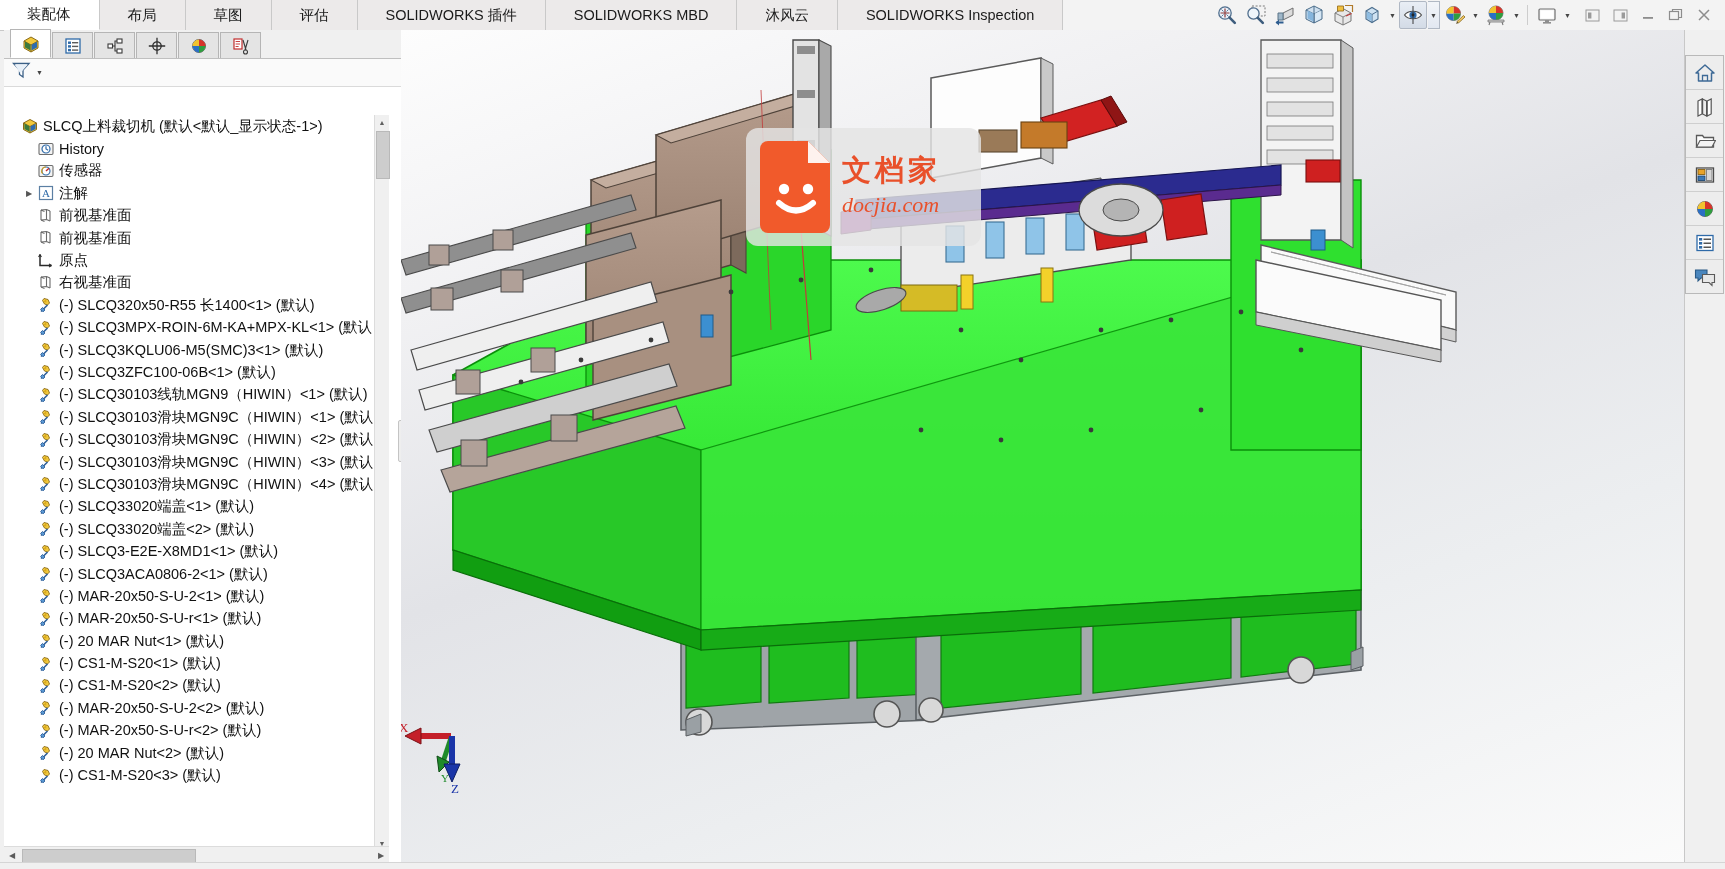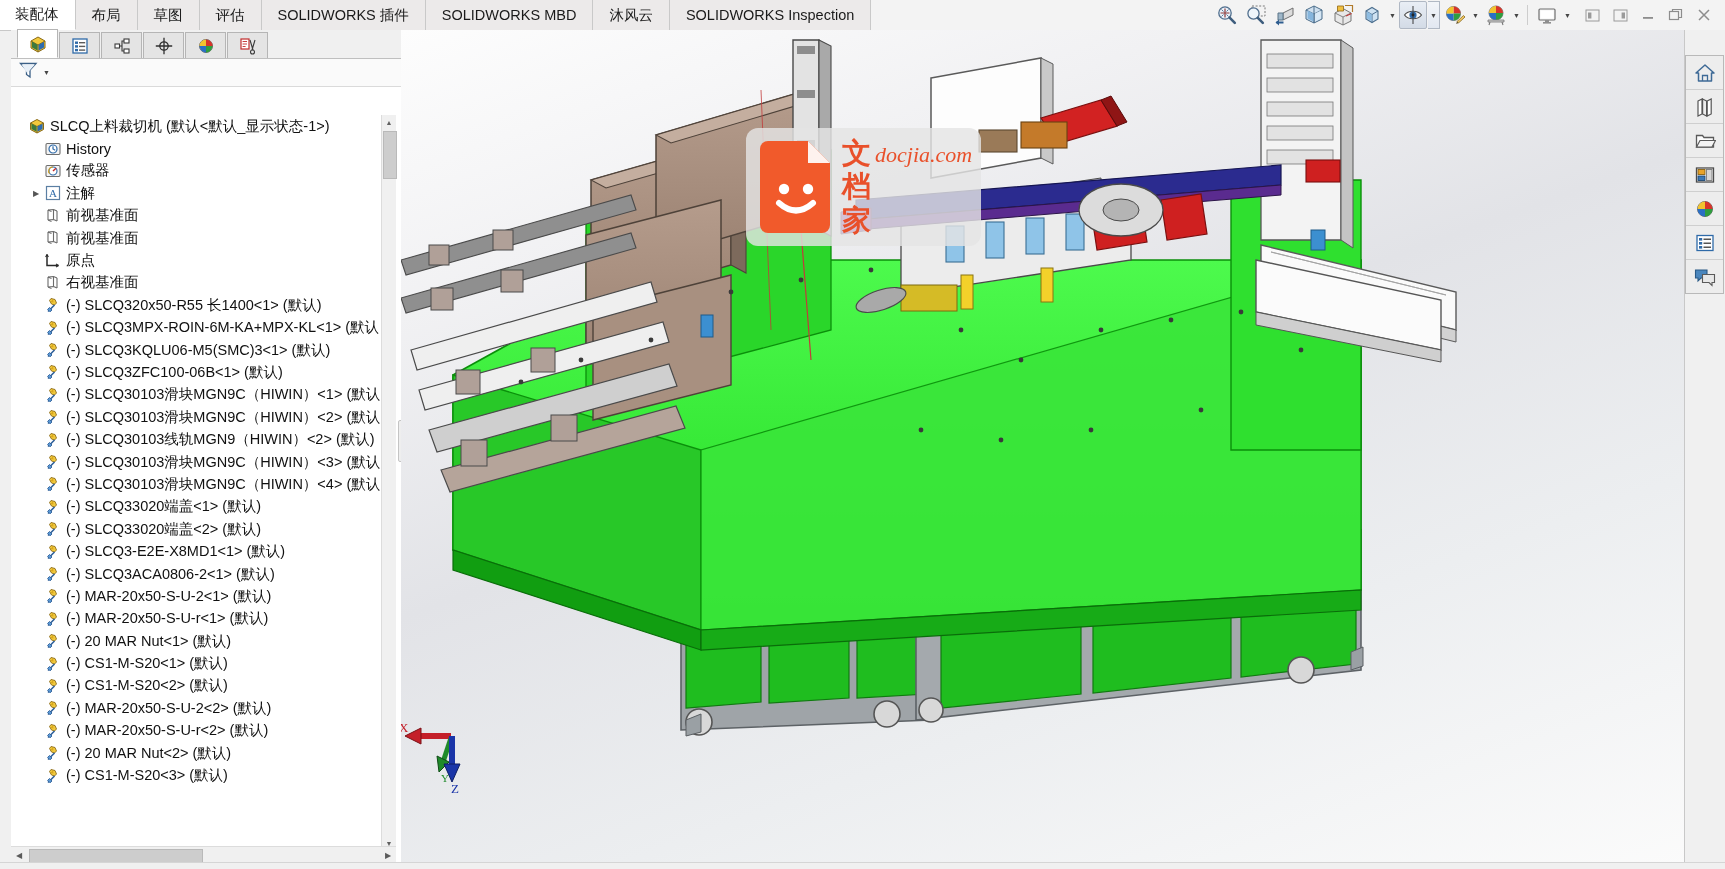--- a/index.html
+++ b/index.html
@@ -13,21 +13,21 @@
 
   
   .ribbon{
     position:absolute;left:0;top:0;width:1725px;height:30px;
     background:#f3f3f3;border-bottom:1px solid #c8c8c8;
     display:flex;align-items:stretch;
   }
   .tabs{display:flex;align-items:stretch;height:30px;}
   .tab{
     display:flex;align-items:center;justify-content:center;
-    padding:0 16px;font-size:14.5px;color:#1a1a1a;
+    padding:0 28px;font-size:14.5px;color:#1a1a1a;
     border-right:1px solid #c9c9c9;
     background:#eceaea;
     white-space:nowrap;cursor:default;
   }
   .tab.active{
     background:#ffffff;border-bottom:1px solid #ffffff;
     border-right:1px solid #c9c9c9;border-left:1px solid #c9c9c9;
     margin-left:-1px;
   }
   .tab:first-child{border-left:none;}
@@ -49,21 +49,21 @@
   .tsep{width:1px;height:20px;background:#cdcdcd;margin:0 4px;}
 
   
   .wincontrols{display:flex;align-items:center;gap:2px;padding-right:8px;}
   .wc{width:26px;height:24px;display:flex;align-items:center;justify-content:center;
       color:#6c6c6c;font-size:14px;cursor:default;}
   .wc svg{display:block;}
 
   
   .leftpanel{
-    position:absolute;left:11px;top:30px;width:400px;height:839px;
+    position:absolute;left:4px;top:30px;width:400px;height:839px;
     background:#ffffff;border-right:1px solid #c0c0c0;
   }
   .fm-tabs{
     height:28px;background:#f0f0f0;display:flex;align-items:flex-end;
     border-bottom:1px solid #bfbfbf;
   }
   .fmtab{
     width:39px;height:25px;display:flex;align-items:center;justify-content:center;
     border:1px solid #b5b5b5;border-bottom:none;background:#e4e4e4;
     margin-right:1px;cursor:default;
@@ -125,21 +125,21 @@
   .axisTriad{position:absolute;left:-6px;bottom:75px;width:90px;height:80px;}
 
   .watermark{
     position:absolute;left:345px;top:98px;width:215px;height:118px;
     background:rgba(228,228,228,0.82);border-radius:12px;
     display:flex;align-items:center;padding:0 10px;gap:8px;
   }
   .wm-doc{
     width:78px;height:92px;flex:0 0 78px;position:relative;
   }
-  .wm-text{display:flex;flex-direction:row;justify-content:center;}
+  .wm-text{display:flex;flex-direction:column;justify-content:center;}
   .wm-cn{font-size:29px;color:#e9502a;letter-spacing:4px;font-weight:bold;
          font-family:"DejaVu Sans",sans-serif;line-height:1.15;}
   .wm-en{font-size:22px;color:#e9502a;font-style:italic;
          font-family:"Liberation Serif",serif;line-height:1.3;margin-top:4px;}
 
   
   .rightpane{
     position:absolute;right:0;top:30px;width:40px;height:839px;
     background:#f0f0f0;border-left:1px solid #c8c8c8;
   }
@@ -537,45 +537,45 @@
         <div class="trow ind2">
           <span class="twist"></span>
           <span class="ticon">
             <svg width="18" height="18" viewBox="0 0 18 18">
               <path d="M7 2.5 L11 3.5 L12.5 7 L10.5 9 L7.5 8 L5.5 4.5 Z" fill="#f2c93c" stroke="#8a6a16" stroke-width="0.9"></path>
               <path d="M9 3 L9.5 6.5 L6.5 6 Z" fill="#d9a81e"></path>
               <path d="M10.5 9 L6 13.5 L4 15.5" fill="none" stroke="#2e5f99" stroke-width="1.6"></path>
               <path d="M5.5 11.5 L8 14 L6 15.8 L3.6 13.4 Z" fill="#5b9ad6" stroke="#2e5f99" stroke-width="0.9"></path>
             </svg>
           </span>
+          <span class="tlabel">(-) SLCQ30103线轨MGN9（HIWIN）&lt;1&gt; (默认)</span>
+        </div>
+        <div class="trow ind2">
+          <span class="twist"></span>
+          <span class="ticon">
+            <svg width="18" height="18" viewBox="0 0 18 18">
+              <path d="M7 2.5 L11 3.5 L12.5 7 L10.5 9 L7.5 8 L5.5 4.5 Z" fill="#f2c93c" stroke="#8a6a16" stroke-width="0.9"></path>
+              <path d="M9 3 L9.5 6.5 L6.5 6 Z" fill="#d9a81e"></path>
+              <path d="M10.5 9 L6 13.5 L4 15.5" fill="none" stroke="#2e5f99" stroke-width="1.6"></path>
+              <path d="M5.5 11.5 L8 14 L6 15.8 L3.6 13.4 Z" fill="#5b9ad6" stroke="#2e5f99" stroke-width="0.9"></path>
+            </svg>
+          </span>
           <span class="tlabel">(-) SLCQ30103滑块MGN9C（HIWIN）&lt;1&gt; (默认</span>
         </div>
         <div class="trow ind2">
           <span class="twist"></span>
           <span class="ticon">
             <svg width="18" height="18" viewBox="0 0 18 18">
               <path d="M7 2.5 L11 3.5 L12.5 7 L10.5 9 L7.5 8 L5.5 4.5 Z" fill="#f2c93c" stroke="#8a6a16" stroke-width="0.9"></path>
               <path d="M9 3 L9.5 6.5 L6.5 6 Z" fill="#d9a81e"></path>
               <path d="M10.5 9 L6 13.5 L4 15.5" fill="none" stroke="#2e5f99" stroke-width="1.6"></path>
               <path d="M5.5 11.5 L8 14 L6 15.8 L3.6 13.4 Z" fill="#5b9ad6" stroke="#2e5f99" stroke-width="0.9"></path>
             </svg>
           </span>
           <span class="tlabel">(-) SLCQ30103滑块MGN9C（HIWIN）&lt;2&gt; (默认</span>
-        </div>
-        <div class="trow ind2">
-          <span class="twist"></span>
-          <span class="ticon">
-            <svg width="18" height="18" viewBox="0 0 18 18">
-              <path d="M7 2.5 L11 3.5 L12.5 7 L10.5 9 L7.5 8 L5.5 4.5 Z" fill="#f2c93c" stroke="#8a6a16" stroke-width="0.9"></path>
-              <path d="M9 3 L9.5 6.5 L6.5 6 Z" fill="#d9a81e"></path>
-              <path d="M10.5 9 L6 13.5 L4 15.5" fill="none" stroke="#2e5f99" stroke-width="1.6"></path>
-              <path d="M5.5 11.5 L8 14 L6 15.8 L3.6 13.4 Z" fill="#5b9ad6" stroke="#2e5f99" stroke-width="0.9"></path>
-            </svg>
-          </span>
-          <span class="tlabel">(-) SLCQ30103线轨MGN9（HIWIN）&lt;2&gt; (默认)</span>
         </div>
         <div class="trow ind2">
           <span class="twist"></span>
           <span class="ticon">
             <svg width="18" height="18" viewBox="0 0 18 18">
               <path d="M7 2.5 L11 3.5 L12.5 7 L10.5 9 L7.5 8 L5.5 4.5 Z" fill="#f2c93c" stroke="#8a6a16" stroke-width="0.9"></path>
               <path d="M9 3 L9.5 6.5 L6.5 6 Z" fill="#d9a81e"></path>
               <path d="M10.5 9 L6 13.5 L4 15.5" fill="none" stroke="#2e5f99" stroke-width="1.6"></path>
               <path d="M5.5 11.5 L8 14 L6 15.8 L3.6 13.4 Z" fill="#5b9ad6" stroke="#2e5f99" stroke-width="0.9"></path>
             </svg>

